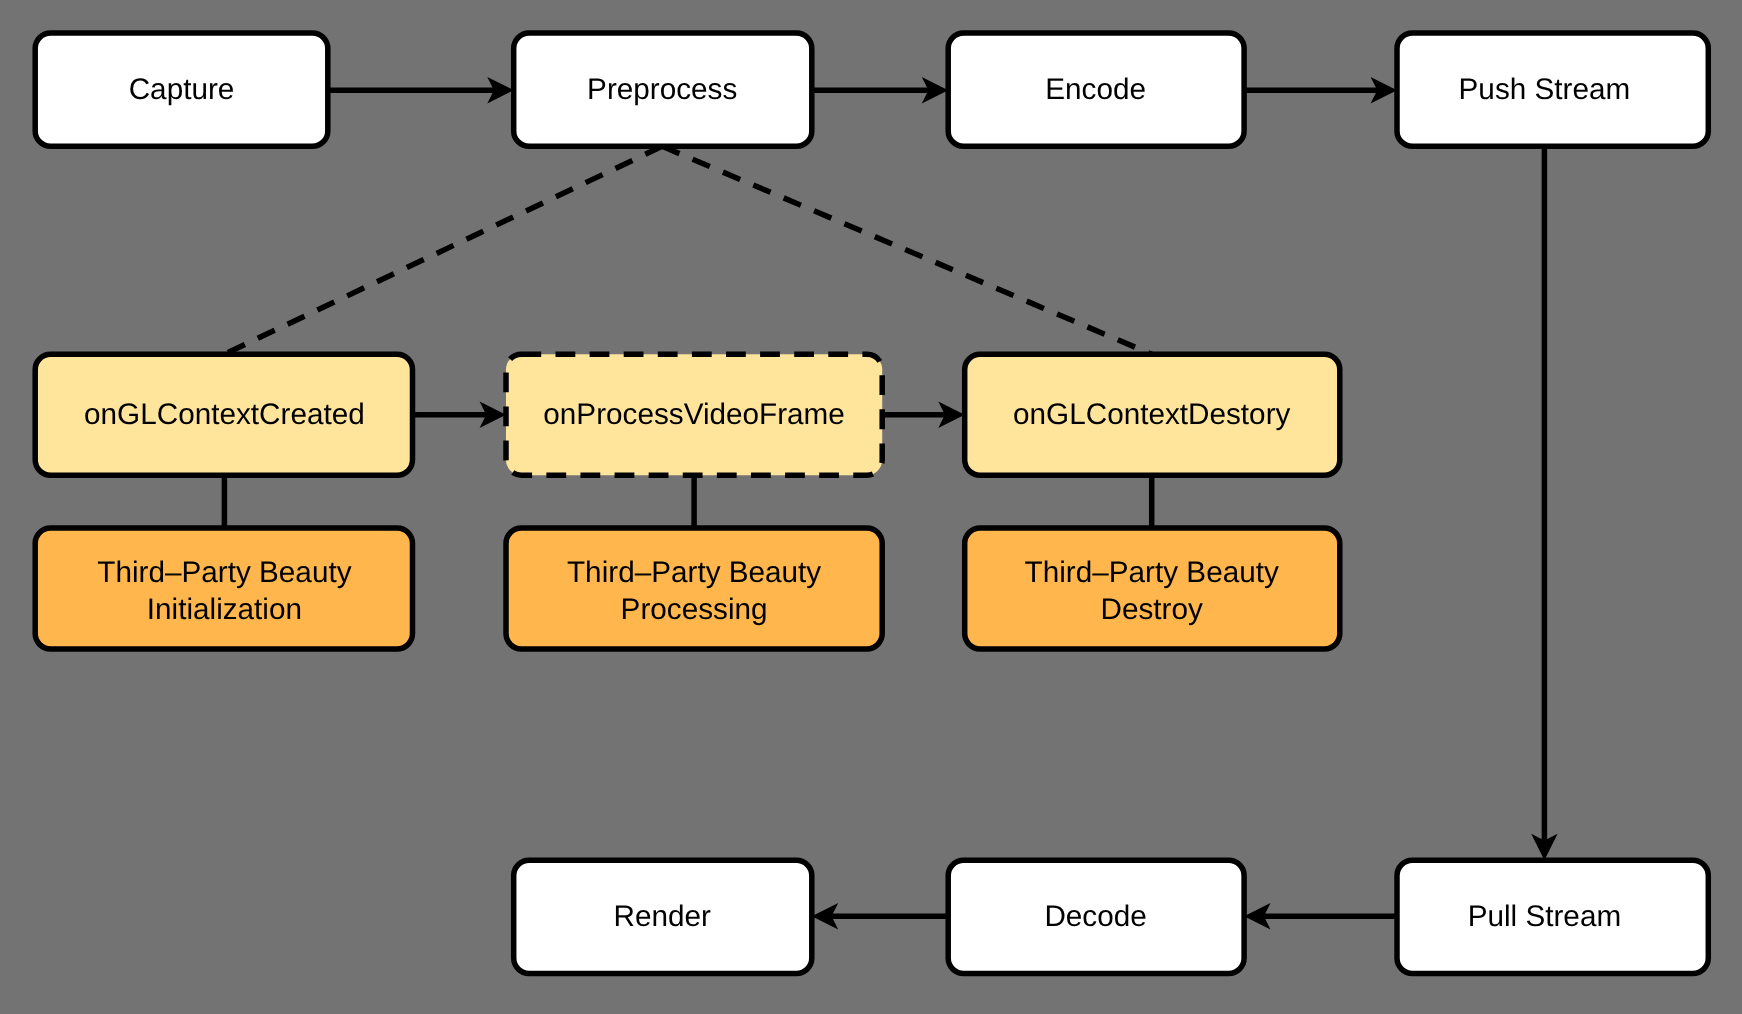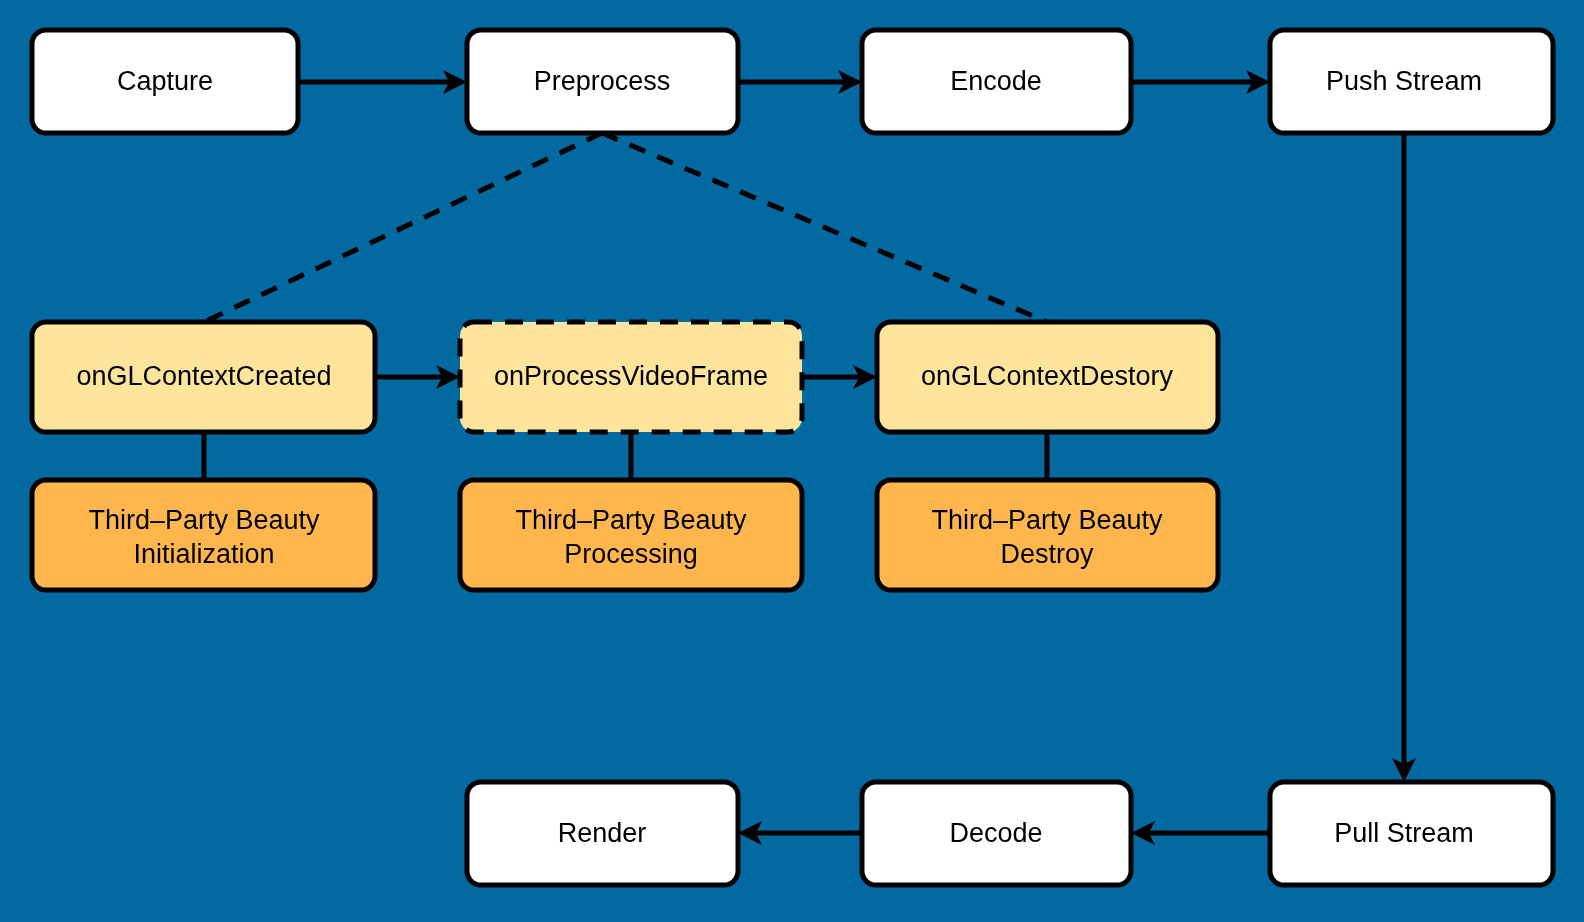--- a/index.html
+++ b/index.html
@@ -10,21 +10,21 @@
   body {
     width: 1584px;
     height: 922px;
     overflow: hidden;
     font-family: "Liberation Sans", sans-serif;
   }
   #diagram-root {
     position: relative;
     width: 1584px;
     height: 922px;
-    background: #0369a1;
+    background: #737373;
   }
   svg#flowchart {
     display: block;
     width: 1584px;
     height: 922px;
   }
   .node-rect {
     stroke: #000000;
     stroke-width: 5;
   }

